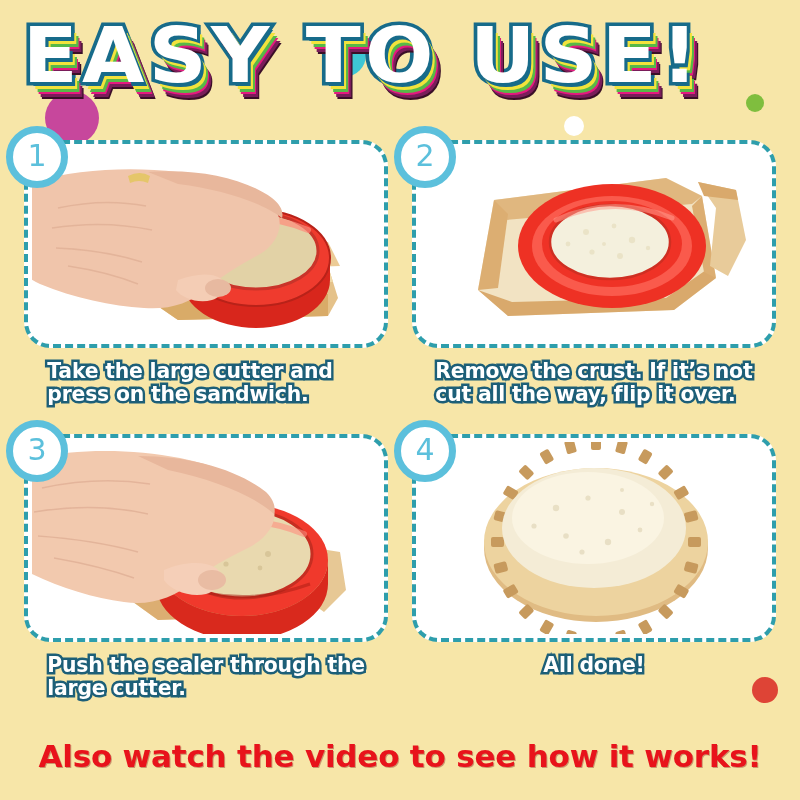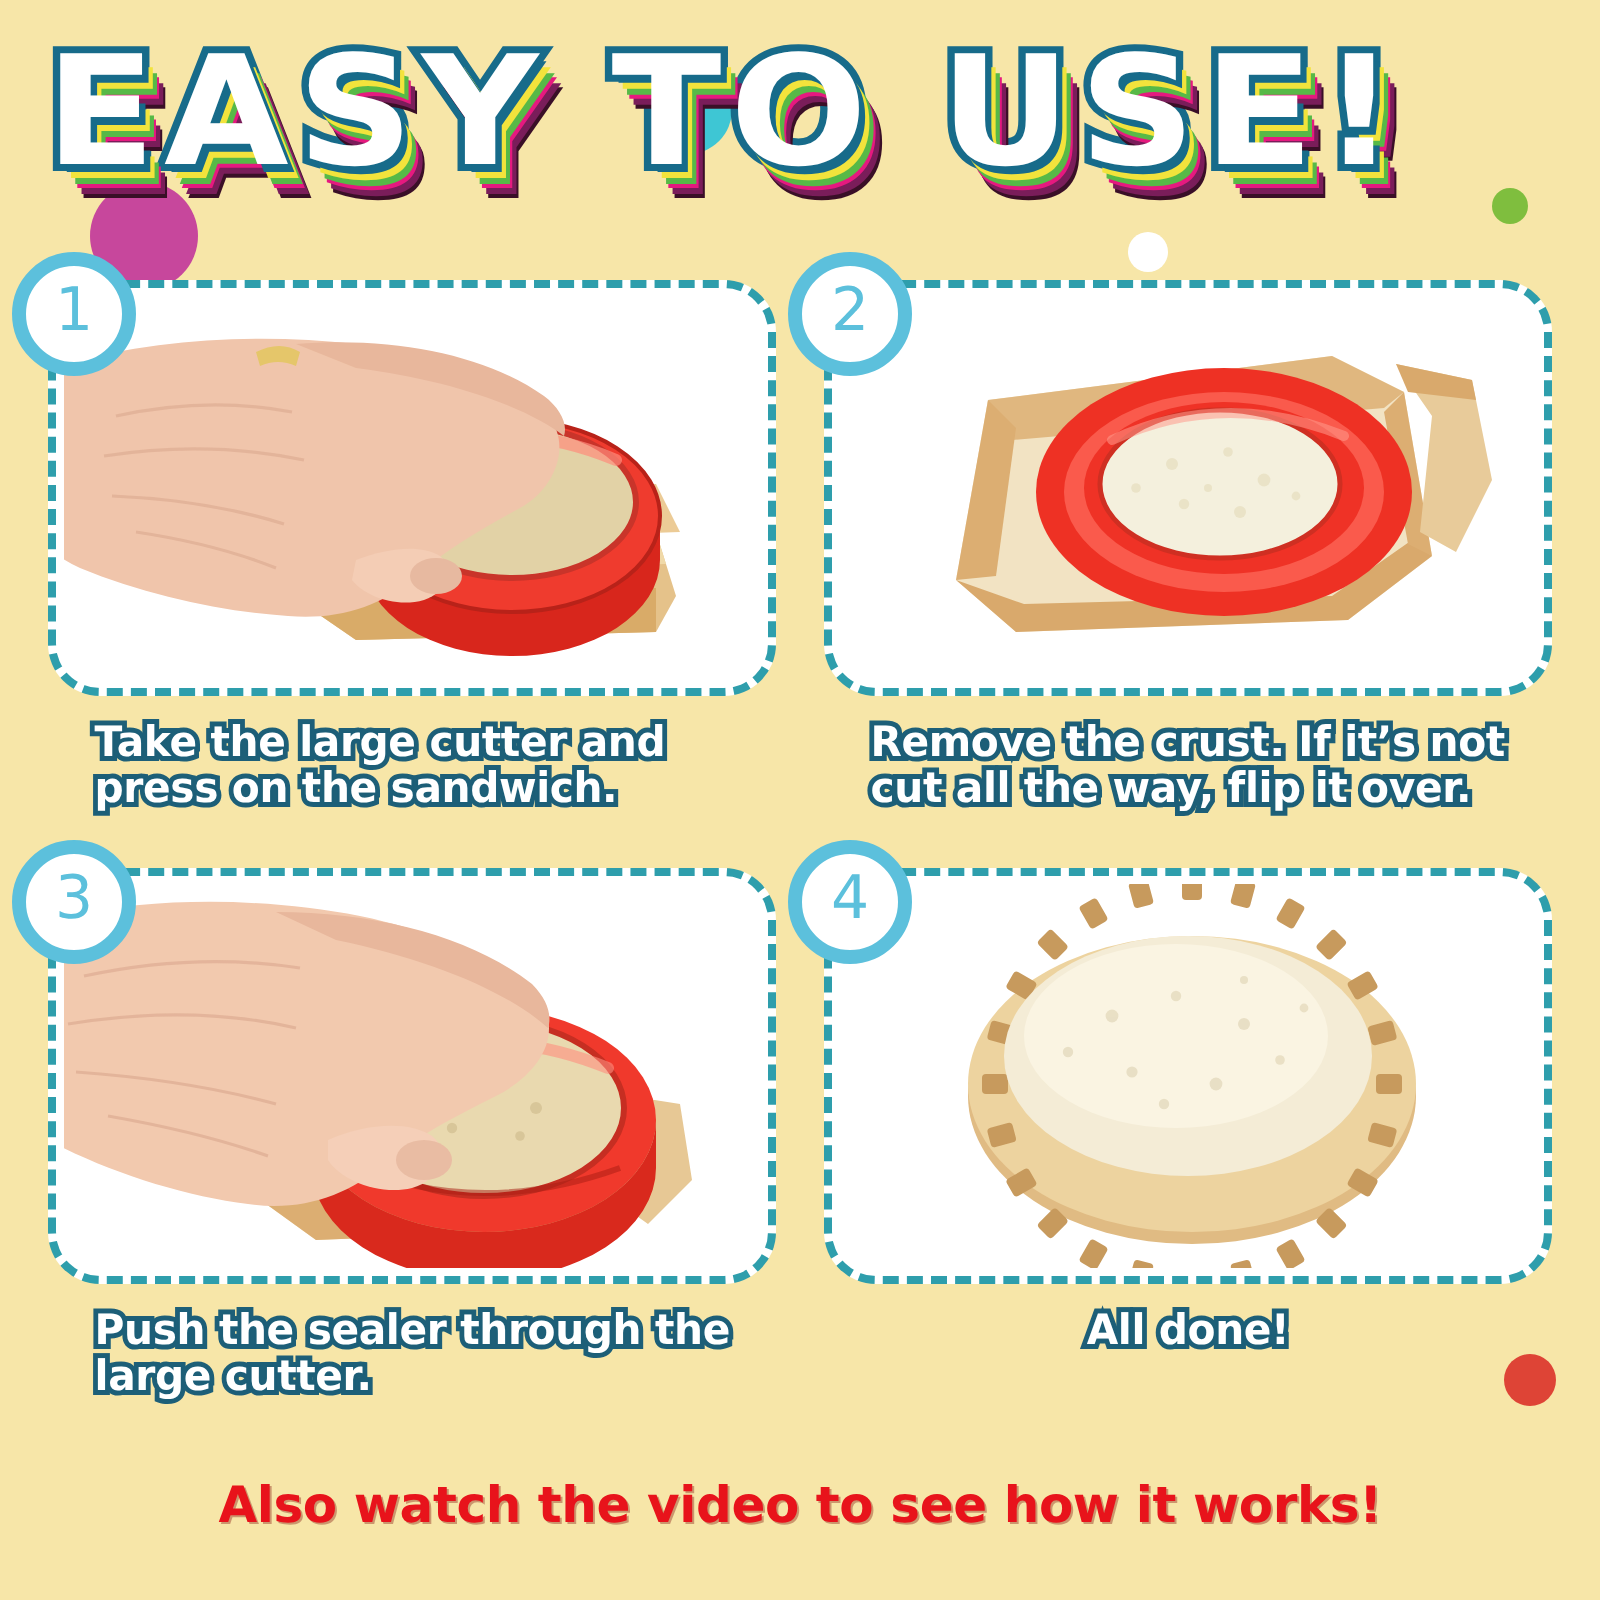--- a/index.html
+++ b/index.html
@@ -127,21 +127,21 @@
   .caption.left   { text-align: left; padding-left: 24px; }
 
   
   .footer {
     position: absolute;
     left: 0; top: 738px;
     width: 800px;
     text-align: center;
     font-family: "DejaVu Sans", sans-serif;
     font-weight: bold;
-    font-size: 25px;
+    font-size: 31px;
     letter-spacing: -0.2px;
     color: #e8131b;
     text-shadow: 1px 1px 0 rgba(120,0,0,0.35);
   }
 </style>
 </head>
 <body>
 
 <div id="poster">
 

